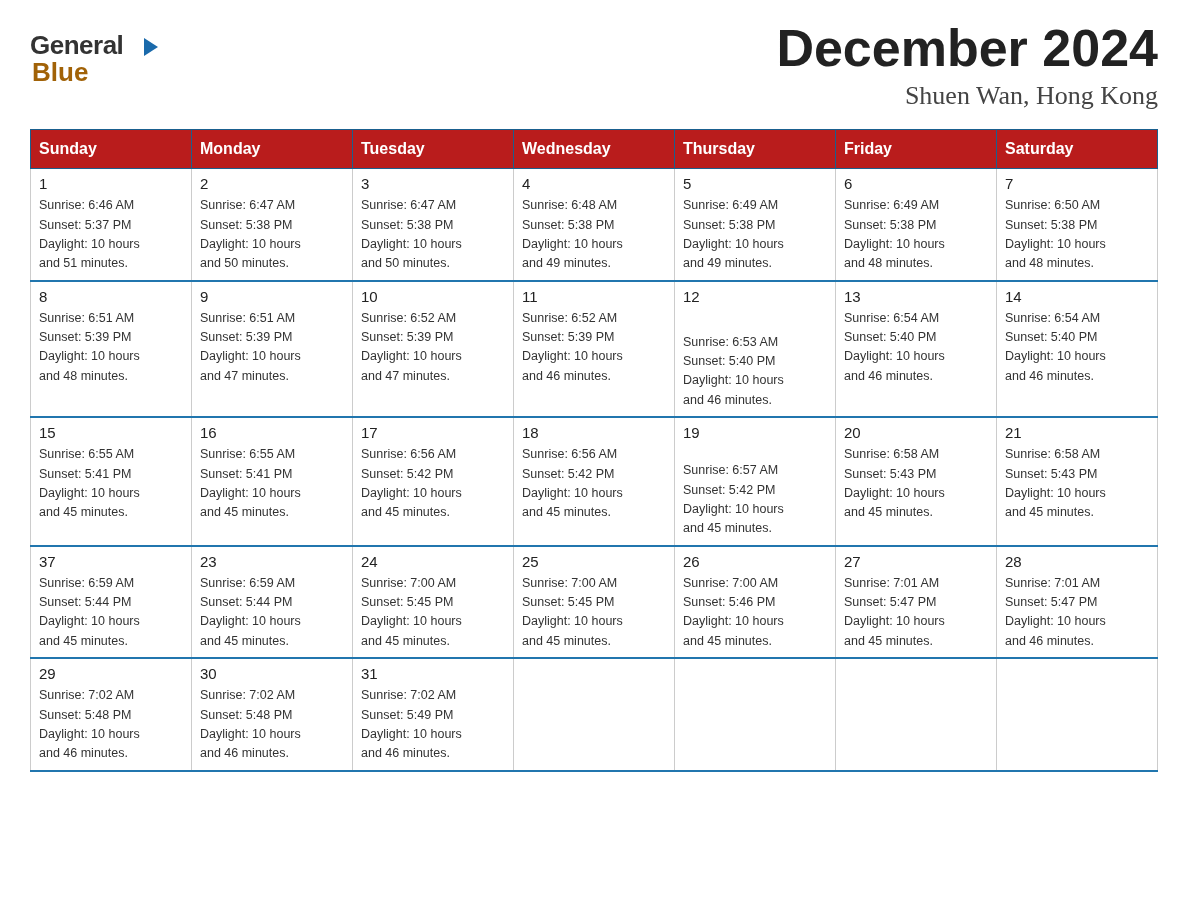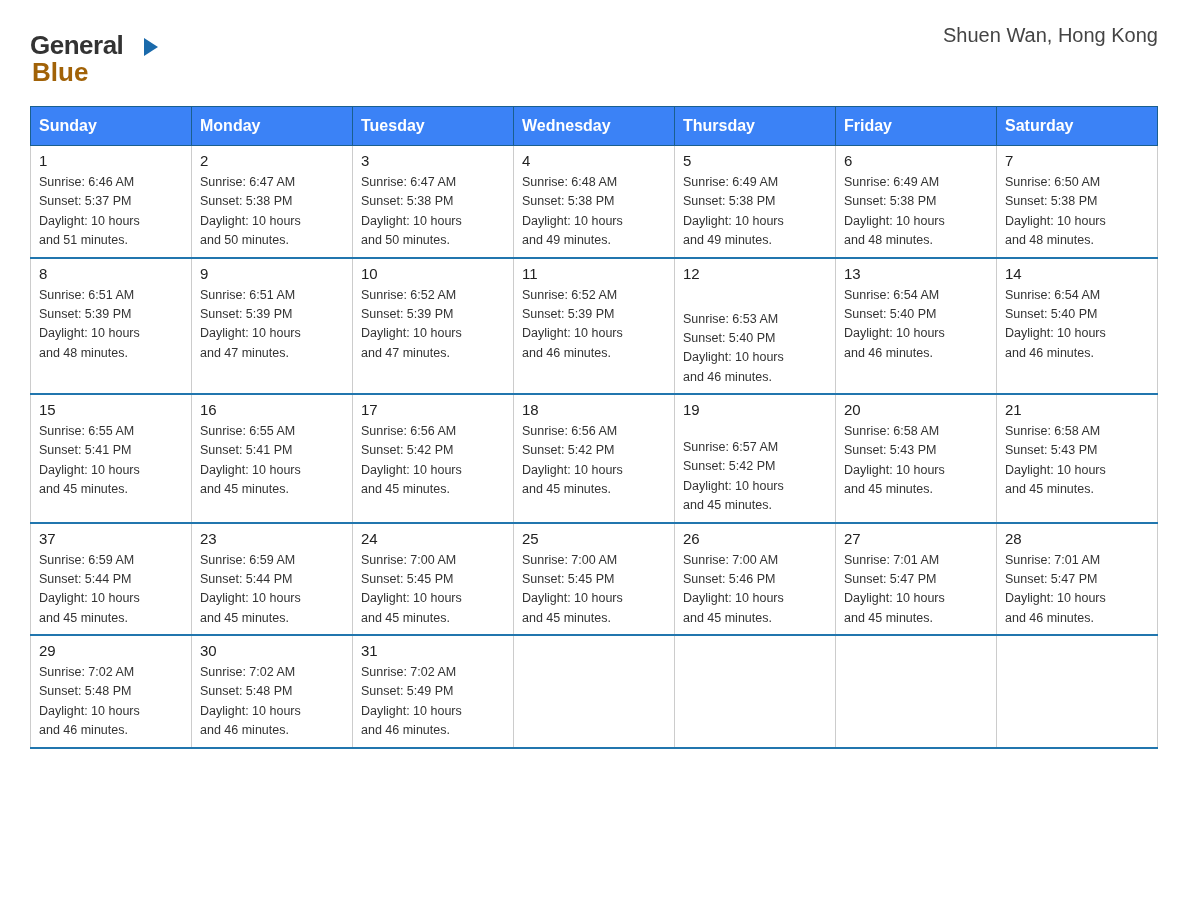--- a/index.html
+++ b/index.html
@@ -52,31 +52,32 @@
     .title-section {
       text-align: right;
     }
     .month-year-title {
       font-size: 52px;
       font-weight: bold;
       color: #222;
       line-height: 1.1;
     }
     .location-title {
-      font-size: 20px;
+      font-size: 26px;
       color: #444;
       margin-top: 4px;
+      font-family: Liberation Serif, serif;
     }
     .calendar-table {
       width: 100%;
       border-collapse: collapse;
       table-layout: fixed;
     }
     .calendar-table thead th {
-      background-color: #3b82f6;
+      background-color: #b91c1c;
       color: #fff;
       font-size: 16px;
       font-weight: bold;
       padding: 10px 8px;
       text-align: left;
       border: 1px solid #1a5f8e;
     }
     .calendar-table tbody td {
       border: 1px solid #ccc;
       vertical-align: top;
@@ -109,20 +110,21 @@
 
 <div class="header-section">
   <div class="logo">
     <div class="logo-top">
       <span class="logo-general">General</span>
       <div class="logo-triangle"></div>
     </div>
     <span class="logo-blue">Blue</span>
   </div>
   <div class="title-section">
+    <div class="month-year-title">December 2024</div>
     <div class="location-title">Shuen Wan, Hong Kong</div>
   </div>
 </div>
 
 <table class="calendar-table">
   <thead>
     <tr>
     <th>Sunday</th>
         <th>Monday</th>
         <th>Tuesday</th>

